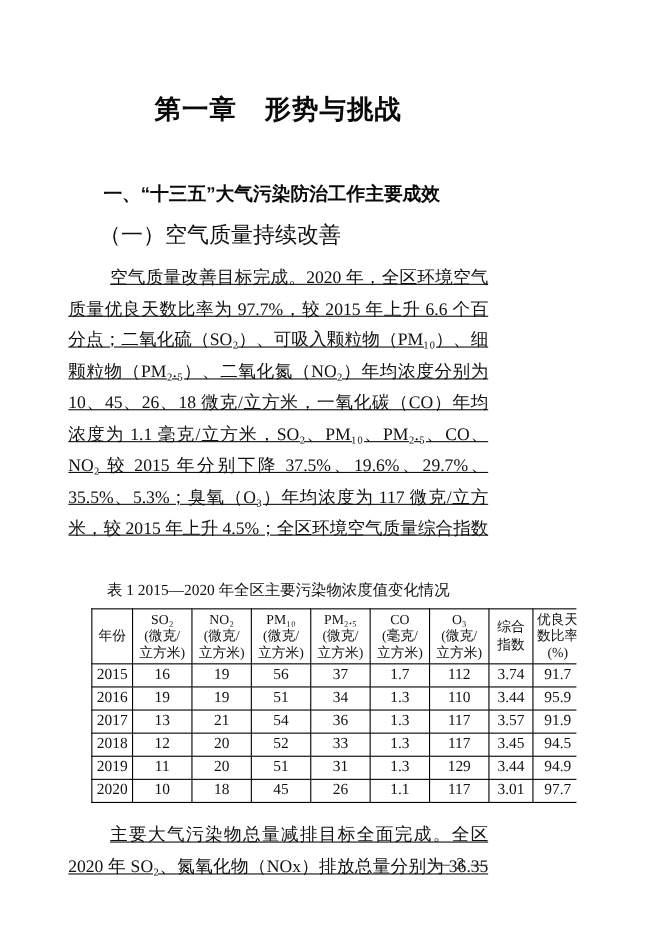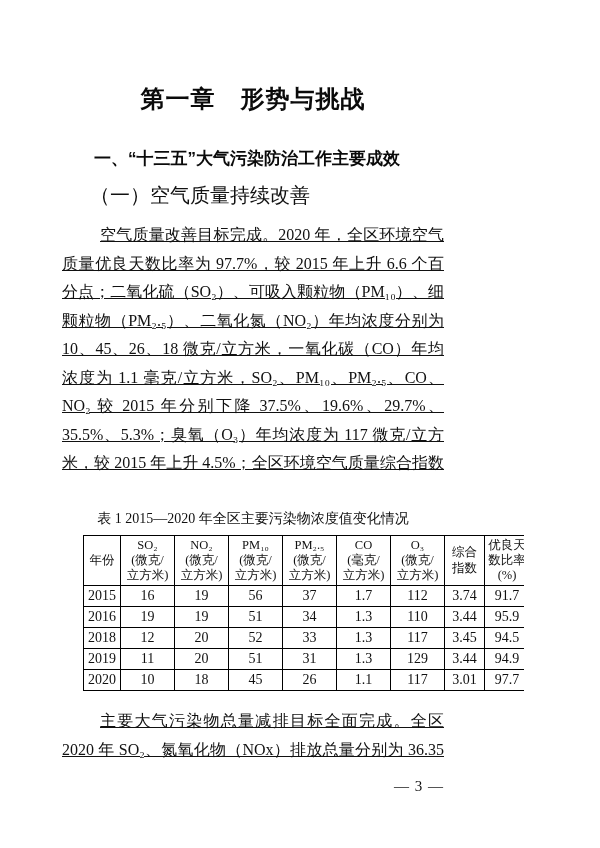--- a/index.html
+++ b/index.html
@@ -20,21 +20,21 @@
   .chapter-title {
     margin: 0;
     text-align: center;
     font-family: "Liberation Sans", "DejaVu Sans", sans-serif;
     font-weight: bold;
     font-size: 24px;
     letter-spacing: 1px;
     color: #0a0a0a;
   }
   .section-heading {
-    margin: 32px 0 0 32px;
+    margin: 50px 0 0 32px;
     font-family: "Liberation Sans", "DejaVu Sans", sans-serif;
     font-weight: bold;
     font-size: 17px;
     color: #0a0a0a;
   }
   .subsection-heading {
     margin: 12px 0 0 28px;
     font-weight: normal;
     font-size: 20px;
   }
@@ -174,20 +174,31 @@
           <td>19</td>
           <td>19</td>
           <td>51</td>
           <td>34</td>
           <td>1.3</td>
           <td>110</td>
           <td>3.44</td>
           <td>95.9</td>
         </tr>
         <tr>
+          <td>2017</td>
+          <td>13</td>
+          <td>21</td>
+          <td>54</td>
+          <td>36</td>
+          <td>1.3</td>
+          <td>117</td>
+          <td>3.57</td>
+          <td>91.9</td>
+        </tr>
+        <tr>
           <td>2018</td>
           <td>12</td>
           <td>20</td>
           <td>52</td>
           <td>33</td>
           <td>1.3</td>
           <td>117</td>
           <td>3.45</td>
           <td>94.5</td>
         </tr>

